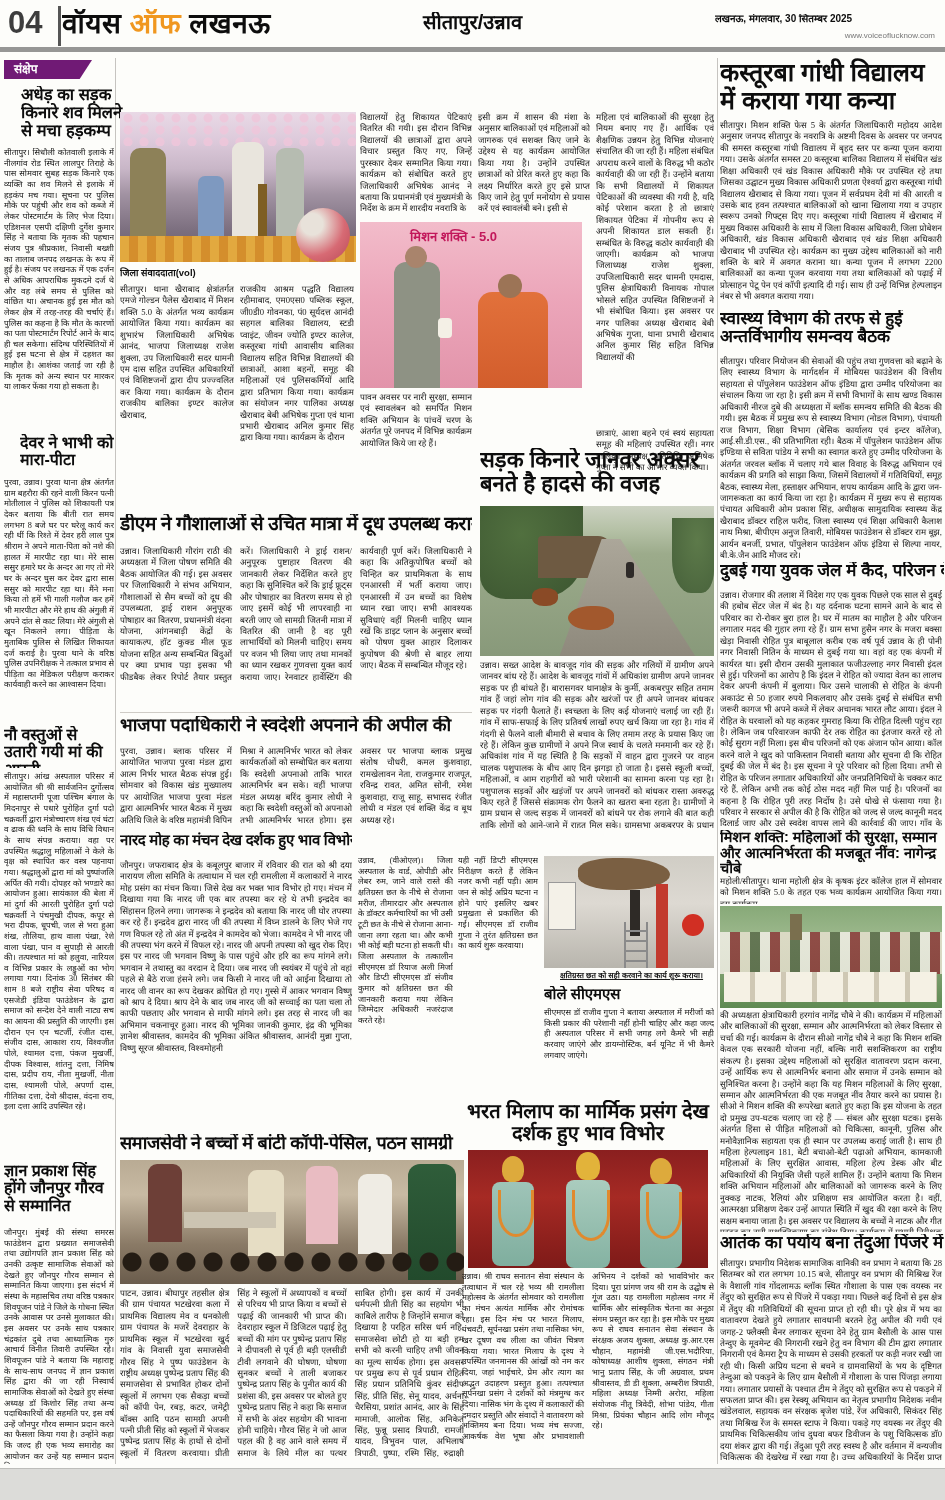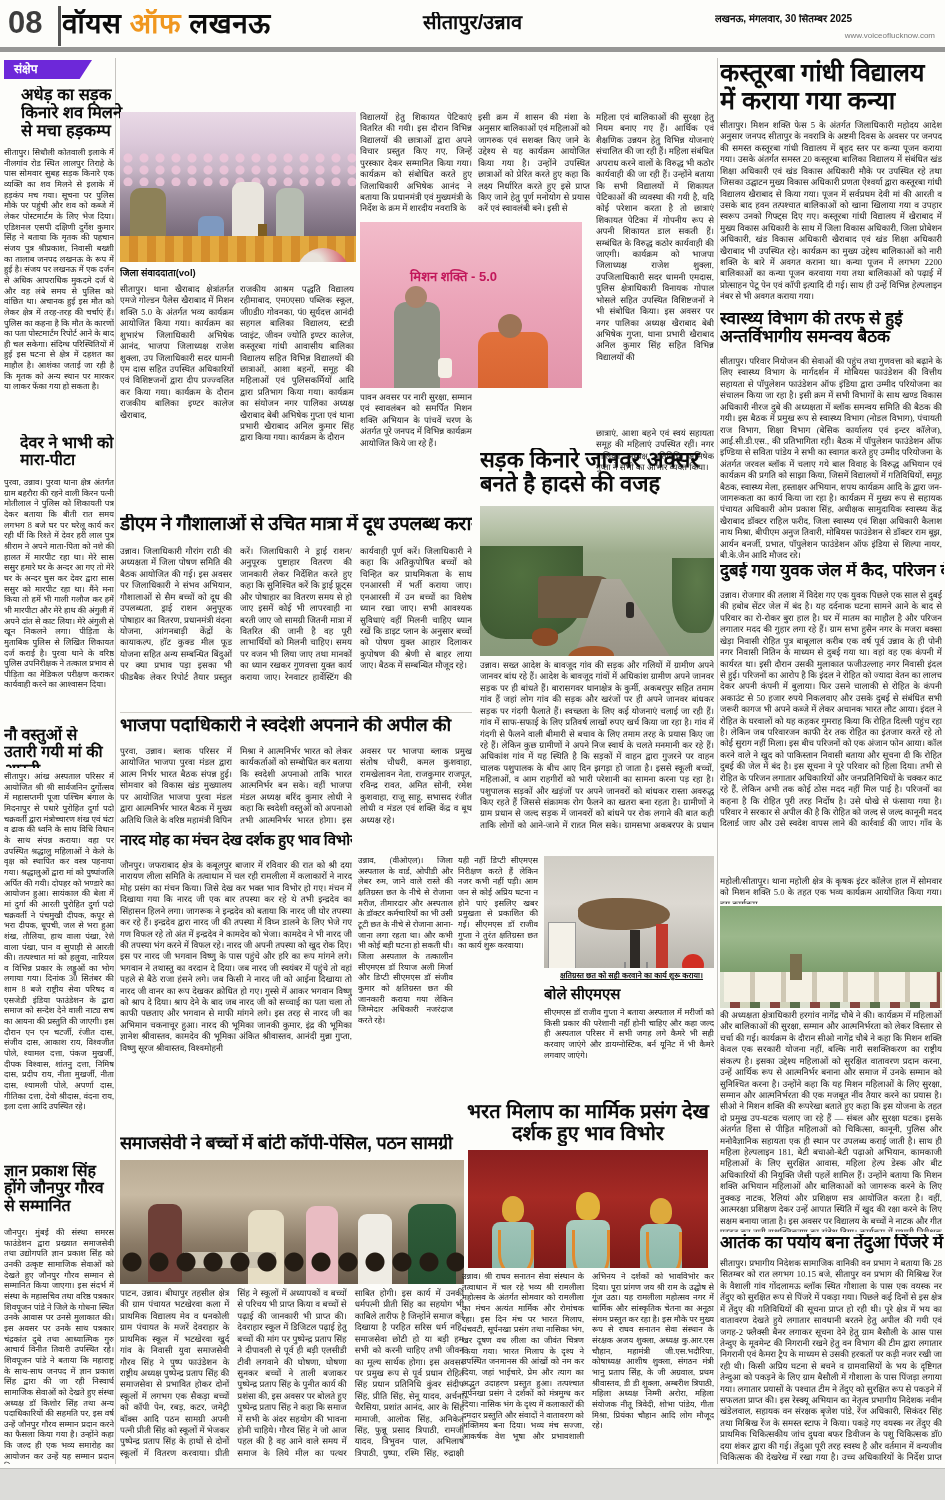--- a/index.html
+++ b/index.html
@@ -7,44 +7,44 @@
         font-family:"Liberation Serif",serif;color:#1a1a1a;}
   .abs{position:absolute;overflow:hidden;}
   .hd{font-family:"Liberation Sans",sans-serif;font-weight:bold;color:#0d0d0d;line-height:1.08;}
   .bd{font-size:8.6px;line-height:1.33;text-align:justify;color:#161616;}
   .bd-sm{font-size:8.2px;line-height:1.3;text-align:justify;color:#161616;}
   .cols2{column-count:2;column-gap:8px;}
   .cols3{column-count:3;column-gap:8px;}
   .cap{font-family:"Liberation Sans",sans-serif;font-weight:bold;font-size:9.5px;color:#111;}
   .vr{position:absolute;width:1px;background:#c6c4c0;}
   .ph{position:absolute;overflow:hidden;background:#cfcac2;}
-  .ph *{position:absolute;margin-top:40px;}
+  .ph *{position:absolute;}
   .nowrap{white-space:nowrap;}
   .ctr{text-align:center;}
 </style>
 </head>
 <body>
 
 <div id="page">
 
-  <div class="abs hd" style="left:8px;top:6px;width:46px;height:40px;font-size:31px;color:#3d3d3d;border-right:3px solid #555;padding-right:4px;">08</div>
+  <div class="abs hd" style="left:8px;top:6px;width:46px;height:40px;font-size:31px;color:#3d3d3d;border-right:3px solid #555;padding-right:4px;">04</div>
   <div class="abs hd ctr" style="left:300px;top:12px;width:345px;height:28px;font-size:20px;">सीतापुर/उन्नाव</div>
   <div class="abs hd" style="left:62px;top:9px;width:300px;height:38px;font-size:28px;letter-spacing:.5px;">
     <span>वॉयस</span>
     <span style="color:#f0971f;">ऑफ</span>
     <span>लखनऊ</span>
   </div>
   <div class="abs hd" style="right:10px;top:14px;width:220px;height:14px;font-size:10px;">लखनऊ, मंगलवार, 30 सितम्बर 2025</div>
   <div class="abs" style="right:10px;top:31px;width:220px;height:12px;font-size:8px;text-align:right;color:#777;font-family:'Liberation Sans',sans-serif;">www.voiceoflucknow.com</div>
   <div class="abs" style="left:0;top:47px;width:945px;height:5px;background:#969695;"></div>
 
   <div class="vr" style="left:115px;top:58px;height:1406px;"></div>
   <div class="vr" style="left:717px;top:58px;height:1406px;"></div>
 
-  <div class="abs" style="left:4px;top:60px;width:78px;height:19px;background:#6d28d9;color:#fff;font-family:'Liberation Sans',sans-serif;font-weight:bold;font-size:12px;line-height:19px;padding-left:10px;clip-path:polygon(0 0,100% 0,86% 100%,0 100%);">संक्षेप</div>
+  <div class="abs" style="left:4px;top:60px;width:78px;height:19px;background:#701a75;color:#fff;font-family:'Liberation Sans',sans-serif;font-weight:bold;font-size:12px;line-height:19px;padding-left:10px;clip-path:polygon(0 0,100% 0,86% 100%,0 100%);">संक्षेप</div>
 
   <div class="abs hd" style="left:21px;top:86px;width:110px;height:58px;font-size:16.5px;">अधेड़ का सड़क किनारे शव मिलने से मचा हड़कम्प</div>
   <div class="abs bd-sm" style="left:4px;top:148px;width:110px;height:282px;">सीतापुर। सिधौली कोतवाली इलाके में नीलगांव रोड स्थित लालपुर तिराहे के पास सोमवार सुबह सड़क किनारे एक व्यक्ति का शव मिलने से इलाके में हड़कंप मच गया। सूचना पर पुलिस मौके पर पहुंची और शव को कब्जे में लेकर पोस्टमार्टम के लिए भेज दिया। एडिशनल एसपी दक्षिणी दुर्गेश कुमार सिंह ने बताया कि मृतक की पहचान संजय पुत्र श्रीप्रकाश, निवासी बख्शी का तालाब जनपद लखनऊ के रूप में हुई है। संजय पर लखनऊ में एक दर्जन से अधिक आपराधिक मुकदमे दर्ज थे और वह लंबे समय से पुलिस को वांछित था। अचानक हुई इस मौत को लेकर क्षेत्र में तरह-तरह की चर्चाएं हैं। पुलिस का कहना है कि मौत के कारणों का पता पोस्टमार्टम रिपोर्ट आने के बाद ही चल सकेगा। संदिग्ध परिस्थितियों में हुई इस घटना से क्षेत्र में दहशत का माहौल है। आशंका जताई जा रही है कि मृतक को अन्य स्थान पर मारकर या लाकर फेंका गया हो सकता है।</div>
 
   <div class="abs hd" style="left:20px;top:434px;width:110px;height:40px;font-size:16px;">देवर ने भाभी को मारा-पीटा</div>
   <div class="abs bd-sm" style="left:4px;top:478px;width:110px;height:244px;">पुरवा, उन्नाव। पुरवा थाना क्षेत्र अंतर्गत ग्राम बहरौरा की रहने वाली किरन पत्नी मोतीलाल ने पुलिस को शिकायती पत्र देकर बताया कि बीती रात समय लगभग 8 बजे घर पर घरेलू कार्य कर रही थीं कि रिश्ते में देवर हरी लाल पुत्र श्रीराम ने अपने माता-पिता को नशे की हालत में मारपीट रहा था। मेरे सास ससुर हमारे घर के अन्दर आ गए तो मेरे घर के अन्दर घुस कर देवर द्वारा सास ससुर को मारपीट रहा था। मैंने मना किया तो हमें भी गाली गलौज कर हमें भी मारपीटा और मेरे हाथ की अंगुली में अपने दांत से काट लिया। मेरे अंगुली से खून निकलने लगा। पीड़िता के मुताबिक पुलिस से लिखित शिकायत दर्ज कराई है। पुरवा थाने के वरिष्ठ पुलिस उपनिरीक्षक ने तत्काल प्रभाव से पीड़िता का मेडिकल परीक्षण कराकर कार्यवाही करने का आश्वासन दिया।</div>
 
   <div class="abs hd" style="left:4px;top:726px;width:110px;height:42px;font-size:16px;">नौ वस्तुओं से उतारी गयी मां की आरती</div>
   <div class="abs bd-sm" style="left:4px;top:772px;width:110px;height:386px;">सीतापुर। आंख अस्पताल परिसर में आयोजित श्री श्री सार्वजनिन दुर्गोत्सव में महासप्तमी पूजा पश्चिम बंगाल के मिदनापुर से पधारे पुरोहित दुर्गा पदो चक्रवर्ती द्वारा मंत्रोच्चारण शंख एवं घंटा व ढाक की ध्वनि के साथ विधि विधान के साथ संपन्न कराया। वहा पर उपस्थित श्रद्धालु महिलाओं ने केले के वृक्ष को स्थापित कर वस्त्र पहनाया गया। श्रद्धालुओं द्वारा मां को पुष्पांजलि अर्पित की गयी। दोपहर को भण्डारे का आयोजन हुआ। सायंकाल की बेला में मां दुर्गा की आरती पुरोहित दुर्गा पदो चक्रवर्ती ने पंचमुखी दीपक, कपूर से भरा दीपक, धूपची, जल से भरा हुआ शंख, तौलिया, हाथ वाला पंखा, रेशे वाला पंखा, पान व सुपाड़ी से आरती की। तत्पश्चात मां को हलुवा, नारियल व विभिन्न प्रकार के लड्डुओं का भोग लगाया गया। दिनांक 30 सितंबर की शाम 8 बजे राष्ट्रीय सेवा परिषद व एसजेडी इंडिया फाउंडेशन के द्वारा समाज को सन्देश देने वाली नाट्य सच का आयना की प्रस्तुति की जाएगी। इस दौरान एन एन चटर्जी, रंजीत दास, संजीव दास, आकाश राय, विश्वजीत पोले, श्यामल दत्ता, पंकज मुखर्जी, दीपक विश्वास, शांतनु दत्ता, निमिष दास, प्रदीप राय, नीता मुखर्जी, नीता दास, श्यामली पोले, अपर्णा दास, गीतिका दत्ता, देवो श्रीदास, वंदना राय, इला दत्ता आदि उपस्थित रहे।</div>
 
@@ -147,20 +147,21 @@
 
   <div class="abs hd" style="left:720px;top:58px;width:224px;height:58px;font-size:25px;line-height:1.12;">कस्तूरबा गांधी विद्यालय में कराया गया कन्या पूजन</div>
   <div class="abs bd" style="left:720px;top:120px;width:222px;height:186px;">सीतापुर। मिशन शक्ति फेस 5 के अंतर्गत जिलाधिकारी महोदय आदेश अनुसार जनपद सीतापुर के नवरात्रि के अष्टमी दिवस के अवसर पर जनपद की समस्त कस्तूरबा गांधी विद्यालय में बृहद स्तर पर कन्या पूजन कराया गया। उसके अंतर्गत समस्त 20 कस्तूरबा बालिका विद्यालय में संबंधित खंड शिक्षा अधिकारी एवं खंड विकास अधिकारी मौके पर उपस्थित रहे तथा जिसका उद्घाटन मुख्य विकास अधिकारी प्रणता ऐश्वर्या द्वारा कस्तूरबा गांधी विद्यालय खैराबाद से किया गया। पूजन में सर्वप्रथम देवी मां की आरती व उसके बाद हवन तत्पश्चात बालिकाओं को खाना खिलाया गया व उपहार स्वरूप उनको गिफ्ट्स दिए गए। कस्तूरबा गांधी विद्यालय में खैराबाद में मुख्य विकास अधिकारी के साथ में जिला विकास अधिकारी, जिला प्रोबेशन अधिकारी, खंड विकास अधिकारी खैराबाद एवं खंड शिक्षा अधिकारी खैराबाद भी उपस्थित रहे। कार्यक्रम का मुख्य उद्देश्य बालिकाओं को नारी शक्ति के बारे में अवगत कराना था। कन्या पूजन में लगभग 2200 बालिकाओं का कन्या पूजन करवाया गया तथा बालिकाओं को पढ़ाई में प्रोत्साहन पेटू पेन एवं कॉपी इत्यादि दी गई। साथ ही उन्हें विभिन्न हेल्पलाइन नंबर से भी अवगत कराया गया।</div>
 
   <div class="abs hd" style="left:720px;top:310px;width:224px;height:42px;font-size:17px;">स्वास्थ्य विभाग की तरफ से हुई अन्तर्विभागीय समन्वय बैठक</div>
   <div class="abs bd" style="left:720px;top:356px;width:222px;height:202px;">सीतापुर। परिवार नियोजन की सेवाओं की पहुंच तथा गुणवत्ता को बढ़ाने के लिए स्वास्थ्य विभाग के मार्गदर्शन में मोबियस फाउंडेशन की वित्तीय सहायता से पॉपुलेशन फाउंडेशन ऑफ इंडिया द्वारा उम्मीद परियोजना का संचालन किया जा रहा है। इसी क्रम में सभी विभागों के साथ खण्ड विकास अधिकारी नीरज दुबे की अध्यक्षता में ब्लॉक समन्वय समिति की बैठक की गयी। इस बैठक में प्रमुख रूप से स्वास्थ्य विभाग (नोडल विभाग), पंचायती राज विभाग, शिक्षा विभाग (बेसिक कार्यालय एवं इन्टर कॉलेज), आई.सी.डी.एस., की प्रतिभागिता रही। बैठक में पॉपुलेशन फाउंडेशन ऑफ इण्डिया से सविता पांडेय ने सभी का स्वागत करते हुए उम्मीद परियोजना के अंतर्गत जरवल ब्लॉक में चलाए गये बाल विवाह के विरुद्ध अभियान एवं कार्यक्रम की प्रगति को साझा किया, जिसमें विद्यालयों में गतिविधियों, समूह बैठक, स्वास्थ्य मेला, हस्ताक्षर अभियान, शपथ कार्यक्रम आदि के द्वारा जन-जागरूकता का कार्य किया जा रहा है। कार्यक्रम में मुख्य रूप से सहायक पंचायत अधिकारी ओम प्रकाश सिंह, अधीक्षक सामुदायिक स्वास्थ्य केंद्र खैराबाद डॉक्टर राहिल फरीद, जिला स्वास्थ्य एवं शिक्षा अधिकारी कैलाश नाथ मिश्रा, बीपीएम अनुज तिवारी, मोबियस फाउंडेशन से डॉक्टर राम बूझ, आर्यन बनर्जी, प्रभात, पॉपुलेशन फाउंडेशन ऑफ इंडिया से शिल्पा नायर, बी.के.जैन आदि मौजूद रहे।</div>
 
   <div class="abs hd nowrap" style="left:720px;top:562px;width:224px;height:24px;font-size:17px;">दुबई गया युवक जेल में कैद, परिजन बेहाल</div>
   <div class="abs bd" style="left:720px;top:590px;width:222px;height:236px;">उन्नाव। रोजगार की तलाश में विदेश गए एक युवक पिछले एक साल से दुबई की हबोब सेंटर जेल में बंद है। यह दर्दनाक घटना सामने आने के बाद से परिवार का रो-रोकर बुरा हाल है। घर में मातम का माहौल है और परिजन लगातार मदद की गुहार लगा रहे हैं। ग्राम सभा हुसैन नगर के मजरा बक्सा खेड़ा निवासी रोहित पुत्र बाबूलाल करीब एक वर्ष पूर्व उन्नाव के ही पोनी नगर निवासी नितिन के माध्यम से दुबई गया था। वहां वह एक कंपनी में कार्यरत था। इसी दौरान उसकी मुलाकात फजीउल्लाह नगर निवासी इंदल से हुई। परिजनों का आरोप है कि इंदल ने रोहित को ज्यादा वेतन का लालच देकर अपनी कंपनी में बुलाया। फिर उसने चालाकी से रोहित के कंपनी अकाउंट से 50 हजार रुपये निकलवाए और उसके दुबई से संबंधित सभी जरूरी कागज भी अपने कब्जे में लेकर अचानक भारत लौट आया। इंदल ने रोहित के घरवालों को यह कहकर गुमराह किया कि रोहित दिल्ली पहुंच रहा है। लेकिन जब परिवारजन काफी देर तक रोहित का इंतजार करते रहे तो कोई सुराग नहीं मिला। इस बीच परिजनों को एक अंजान फोन आया। कॉल करने वाले ने खुद को पाकिस्तान निवासी बताया और सूचना दी कि रोहित दुबई की जेल में बंद है। इस सूचना ने पूरे परिवार को हिला दिया। तभी से रोहित के परिजन लगातार अधिकारियों और जनप्रतिनिधियों के चक्कर काट रहे हैं, लेकिन अभी तक कोई ठोस मदद नहीं मिल पाई है। परिजनों का कहना है कि रोहित पूरी तरह निर्दोष है। उसे धोखे से फंसाया गया है। परिवार ने सरकार से अपील की है कि रोहित को जल्द से जल्द कानूनी मदद दिलाई जाए और उसे स्वदेश वापस लाने की कार्रवाई की जाए। गाँव के लोगों का कहना है कि आर्थिक स्थिति कमजोर होने के कारण परिवार विदेश जाकर मजदूरी करने को मजबूर हुआ। लेकिन अब जब वह जेल में बंद है, तो परिवार दोहरी मार झेल रहा है। एक तरफ घर की रोजी-रोटी का संकट और दूसरी तरफ बेटे की चिंता।</div>
 
+  <div class="abs hd" style="left:720px;top:830px;width:224px;height:44px;font-size:14.5px;">मिशन शक्ति: महिलाओं की सुरक्षा, सम्मान और आत्मनिर्भरता की मजबूत नींव: नागेन्द्र चौबे</div>
   <div class="abs bd" style="left:720px;top:876px;width:222px;height:28px;">महोली/सीतापुर। थाना महोली क्षेत्र के कृषक इंटर कॉलेज हाल में सोमवार को मिशन शक्ति 5.0 के तहत एक भव्य कार्यक्रम आयोजित किया गया। इस कार्यक्रम</div>
   <div class="ph" style="left:720px;top:906px;width:222px;height:102px;background:linear-gradient(180deg,#87a978 0%,#9cb88c 30%,#7fa070 62%,#5f8a52 100%);">
     <div style="left:0;top:26px;width:100%;height:42px;background:repeating-linear-gradient(90deg,#f2efe6 0 10px,#8d3a3a 10px 20px,#e6e0ce 20px 30px,#5a6b4a 30px 40px);opacity:.85;"></div>
     <div style="left:4px;bottom:6px;width:96%;height:30px;background:repeating-linear-gradient(90deg,#f5f1e4 0 26px,#cfc8b4 26px 31px);"></div>
     <div style="left:70px;top:8px;width:12px;height:26px;background:#7a6f4e;"></div>
   </div>
   <div class="abs bd" style="left:720px;top:1010px;width:222px;height:222px;">की अध्यक्षता क्षेत्राधिकारी हरगांव नागेंद्र चौबे ने की। कार्यक्रम में महिलाओं और बालिकाओं की सुरक्षा, सम्मान और आत्मनिर्भरता को लेकर विस्तार से चर्चा की गई। कार्यक्रम के दौरान सीओ नागेंद्र चौबे ने कहा कि मिशन शक्ति केवल एक सरकारी योजना नहीं, बल्कि नारी सशक्तिकरण का राष्ट्रीय संकल्प है। इसका उद्देश्य महिलाओं को सुरक्षित वातावरण प्रदान करना, उन्हें आर्थिक रूप से आत्मनिर्भर बनाना और समाज में उनके सम्मान को सुनिश्चित करना है। उन्होंने कहा कि यह मिशन महिलाओं के लिए सुरक्षा, सम्मान और आत्मनिर्भरता की एक मजबूत नींव तैयार करने का प्रयास है। सीओ ने मिशन शक्ति की रूपरेखा बताते हुए कहा कि इस योजना के तहत दो प्रमुख उप-घटक चलाए जा रहे हैं — संबल और सुरक्षा घटक। इसके अंतर्गत हिंसा से पीड़ित महिलाओं को चिकित्सा, कानूनी, पुलिस और मनोवैज्ञानिक सहायता एक ही स्थान पर उपलब्ध कराई जाती है। साथ ही महिला हेल्पलाइन 181, बेटी बचाओ-बेटी पढ़ाओ अभियान, कामकाजी महिलाओं के लिए सुरक्षित आवास, महिला हेल्प डेस्क और बीट अधिकारियों की नियुक्ति जैसी पहलें शामिल हैं। उन्होंने बताया कि मिशन शक्ति अभियान महिलाओं और बालिकाओं को जागरूक करने के लिए नुक्कड़ नाटक, रैलियां और प्रशिक्षण सत्र आयोजित करता है। वहीं, आत्मरक्षा प्रशिक्षण देकर उन्हें आपात स्थिति में खुद की रक्षा करने के लिए सक्षम बनाया जाता है। इस अवसर पर विद्यालय के बच्चों ने नाटक और गीत प्रस्तुत कर नारी सशक्तिकरण का संदेश दिया। कार्यक्रम में प्रभारी निरीक्षक दिलीप कुमार चौबे, उप निरीक्षक भावना भारद्वाज, आरक्षी पूजा कुमारी, सुषमा शर्मा, प्रधानाचार्य प्रफुल कुमार मिश्रा सहित छात्र-छात्राएं, शिक्षकगण और स्थानीय लोग उपस्थित रहे।</div>
 
   <div class="abs hd nowrap" style="left:720px;top:1234px;width:224px;height:22px;font-size:17px;">आतंक का पर्याय बना तेंदुआ पिंजरे में कैद</div>
   <div class="abs bd" style="left:720px;top:1258px;width:222px;height:206px;">सीतापुर। प्रभागीय निदेशक सामाजिक वानिकी वन प्रभाग ने बताया कि 28 सितम्बर को रात लगभग 10.15 बजे, सीतापुर वन प्रभाग की मिश्रिख रेंज के वैशाली गांव गोंदलामऊ ब्लॉक स्थित गौशाला के पास एक वयस्क नर तेंदुए को सुरक्षित रूप से पिंजरे में पकड़ा गया। पिछले कई दिनों से इस क्षेत्र में तेंदुए की गतिविधियों की सूचना प्राप्त हो रही थी। पूरे क्षेत्र में भय का वातावरण देखते हुये लगातार सावधानी बरतने हेतु अपील की गयी एवं जगह-2 फ्लैक्सी बैनर लगाकर सूचना देने हेतु ग्राम बैसौली के आस पास तेन्दुए के मूवमेन्ट की निगरानी रखने हेतु वन विभाग की टीम द्वारा लगातार निगरानी एवं कैमरा ट्रैप के माध्यम से उसकी हरकतों पर कड़ी नजर रखी जा रही थी। किसी अप्रिय घटना से बचने व ग्रामवासियों के भय के दृष्टिगत तेन्दुआ को पकड़ने के लिए ग्राम बैसौली में गौशाला के पास पिंजड़ा लगाया गया। लगातार प्रयासों के पश्चात टीम ने तेंदुए को सुरक्षित रूप से पकड़ने में सफलता प्राप्त की। इस रेस्क्यू अभियान का नेतृत्व प्रभागीय निदेशक नवीन खंडेलवाल, सहायक वन संरक्षक बृजेश पांडे, रेंज अधिकारी, सिकंदर सिंह तथा मिश्रिख रेंज के समस्त स्टाफ ने किया। पकड़े गए वयस्क नर तेंदुए की प्राथमिक चिकित्सकीय जांच दुधवा बफर डिवीजन के पशु चिकित्सक डॉ0 दया शंकर द्वारा की गई। तेंदुआ पूरी तरह स्वस्थ है और वर्तमान में वन्यजीव चिकित्सक की देखरेख में रखा गया है। उच्च अधिकारियों के निर्देश प्राप्त होने के बाद उसे राष्ट्रीय बाघ संरक्षण प्राधिकरण के प्रोटोकॉल के अनुसार किसी उपयुक्त वन क्षेत्र में छोड़ा जाएगा।</div>

